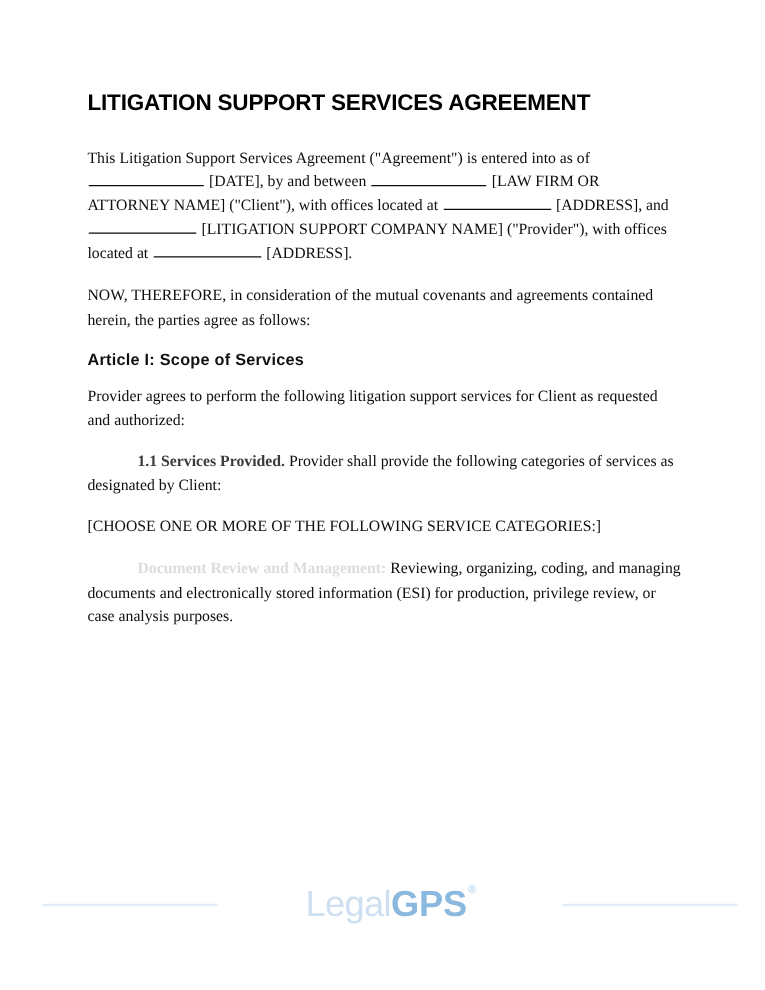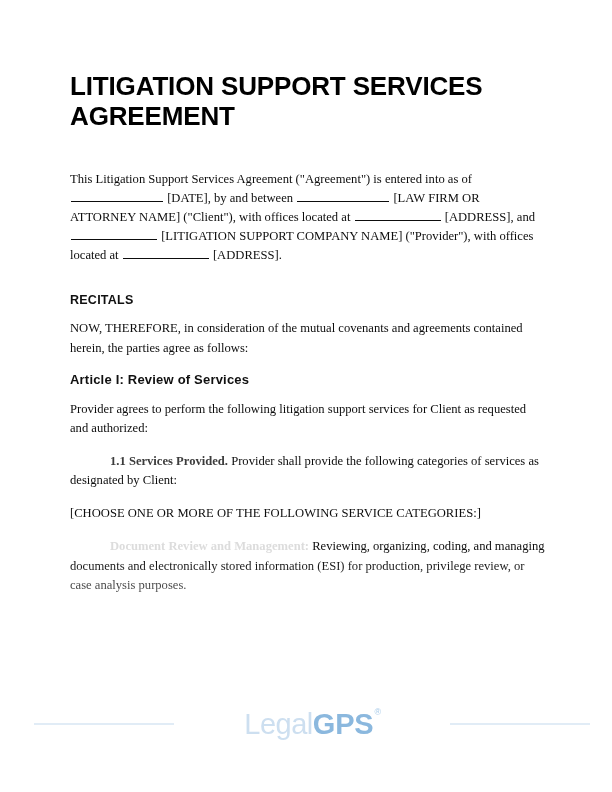--- a/index.html
+++ b/index.html
@@ -17,24 +17,24 @@
   }
   #doc-body {
     position: absolute;
     left: 70px;
     top: 72px;
     width: 476px;
   }
   .doc-title {
     font-family: "Liberation Sans", sans-serif;
     font-weight: bold;
-    font-size: 26px;
+    font-size: 18px;
     letter-spacing: -0.15px;
     color: #000000;
-    margin: 0 0 38px 0;
+    margin: 0 0 24px 0;
     line-height: 1.15;
   }
   .section-heading {
     font-family: "Liberation Sans", sans-serif;
     font-weight: bold;
     font-size: 12.5px;
     letter-spacing: 0.25px;
     color: #101010;
     margin: 0 0 12px 0;
   }
@@ -47,21 +47,21 @@
     margin: 0 0 13px 0;
   }
   p.para {
     font-family: "Liberation Serif", serif;
     font-size: 12.6px;
     line-height: 1.52;
     color: #0d0d0d;
     margin: 0 0 14px 0;
     text-align: left;
   }
-  p.para.tight { margin-bottom: 28px; }
+  p.para.tight { margin-bottom: 15px; }
   .blank {
     display: inline-block;
     border-bottom: 1.1px solid #0d0d0d;
     width: 92px;
     vertical-align: baseline;
     height: 0.82em;
     margin: 0 1px;
   }
   .blank.short { width: 86px; }
   .lead { font-weight: bold; margin-left: 40px; }
@@ -128,25 +128,24 @@
 <body>
 
 <div id="page">
 
   <div id="doc-body">
 
     <h1 class="doc-title">LITIGATION SUPPORT SERVICES AGREEMENT</h1>
 
     <p class="para tight"><span>This Litigation Support Services Agreement ("Agreement") is entered into as of</span> <span class="blank"></span> <span>[DATE], by and between</span> <span class="blank"></span> <span>[LAW FIRM OR ATTORNEY NAME] ("Client"), with offices located at</span> <span class="blank short"></span> <span>[ADDRESS], and</span> <span class="blank short"></span> <span>[LITIGATION SUPPORT COMPANY NAME] ("Provider"), with offices located at</span> <span class="blank short"></span> <span>[ADDRESS].</span></p>
 
-    <h2 class="section-heading">RECITALS</h2>
 
     <p class="para">NOW, THEREFORE, in consideration of the mutual covenants and agreements contained herein, the parties agree as follows:</p>
 
-    <h2 class="article-heading">Article I: Review of Services</h2>
+    <h2 class="article-heading">Article I: Scope of Services</h2>
 
     <p class="para">Provider agrees to perform the following litigation support services for Client as requested and authorized:</p>
 
     <p class="para f1"><span class="lead">1.1 Services Provided.</span><span> Provider shall provide the following categories of services as designated by Client:</span></p>
 
     <p class="para f2">[CHOOSE ONE OR MORE OF THE FOLLOWING SERVICE CATEGORIES:]</p>
 
     <p class="para f3"><span class="lead">Document Review and Management:</span><span> Reviewing, organizing, coding, and managing documents and electronically stored information (ESI) for production, privilege review, or case analysis purposes.</span></p>
 
   </div>

